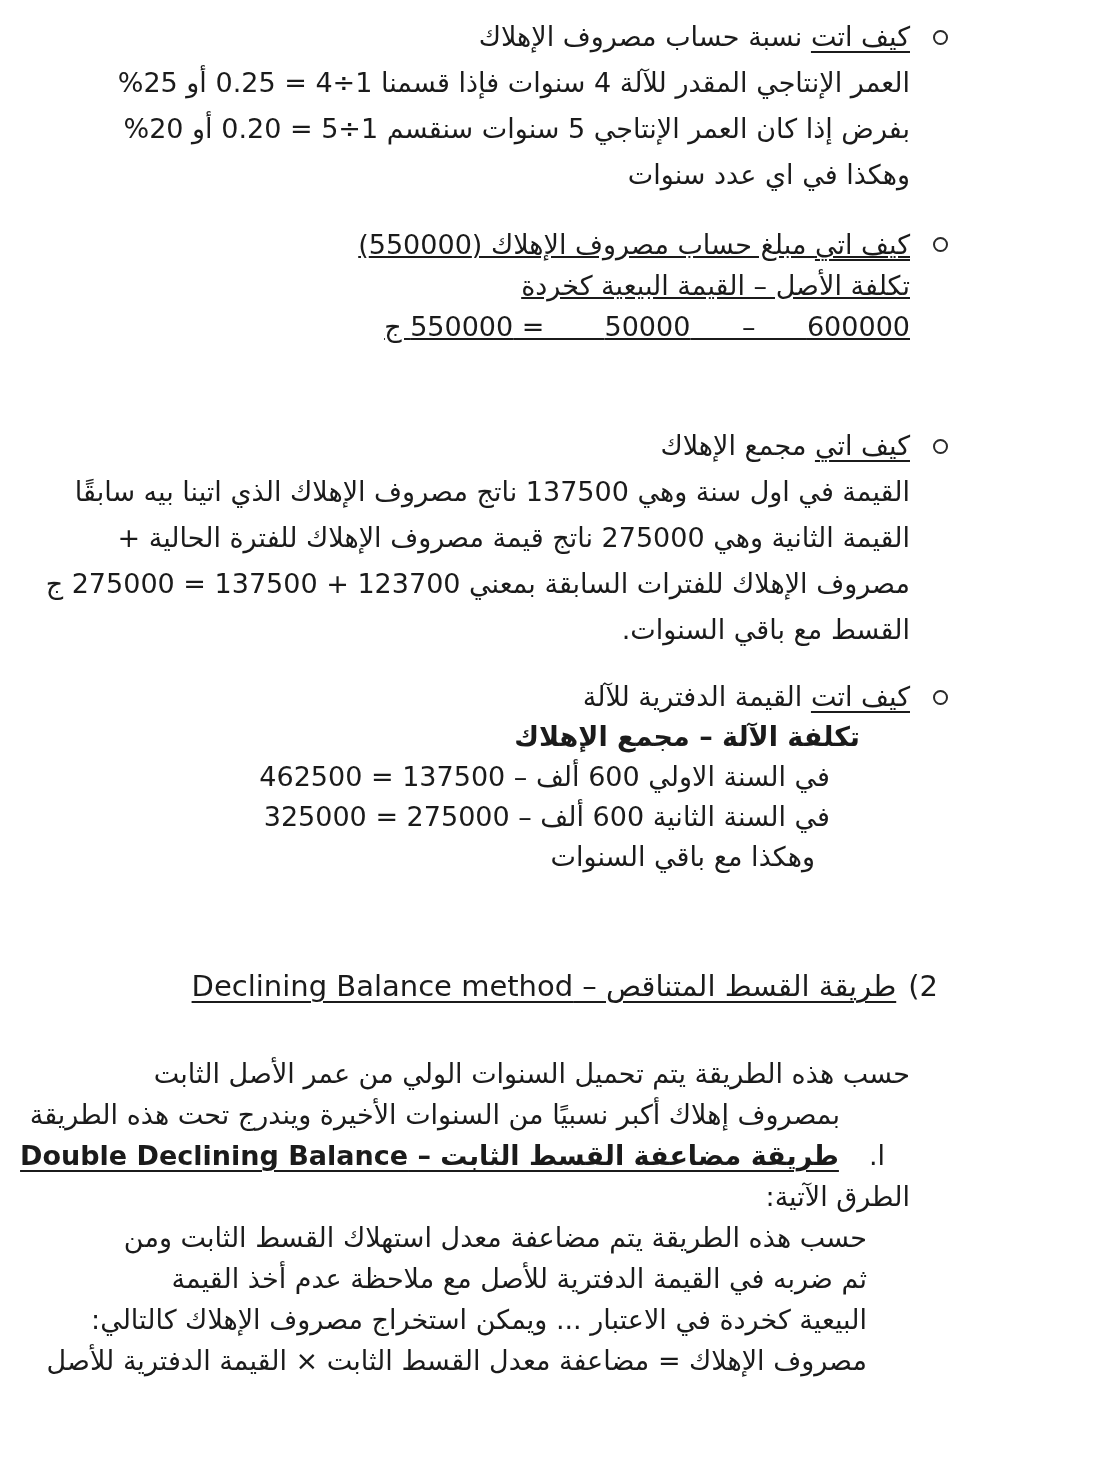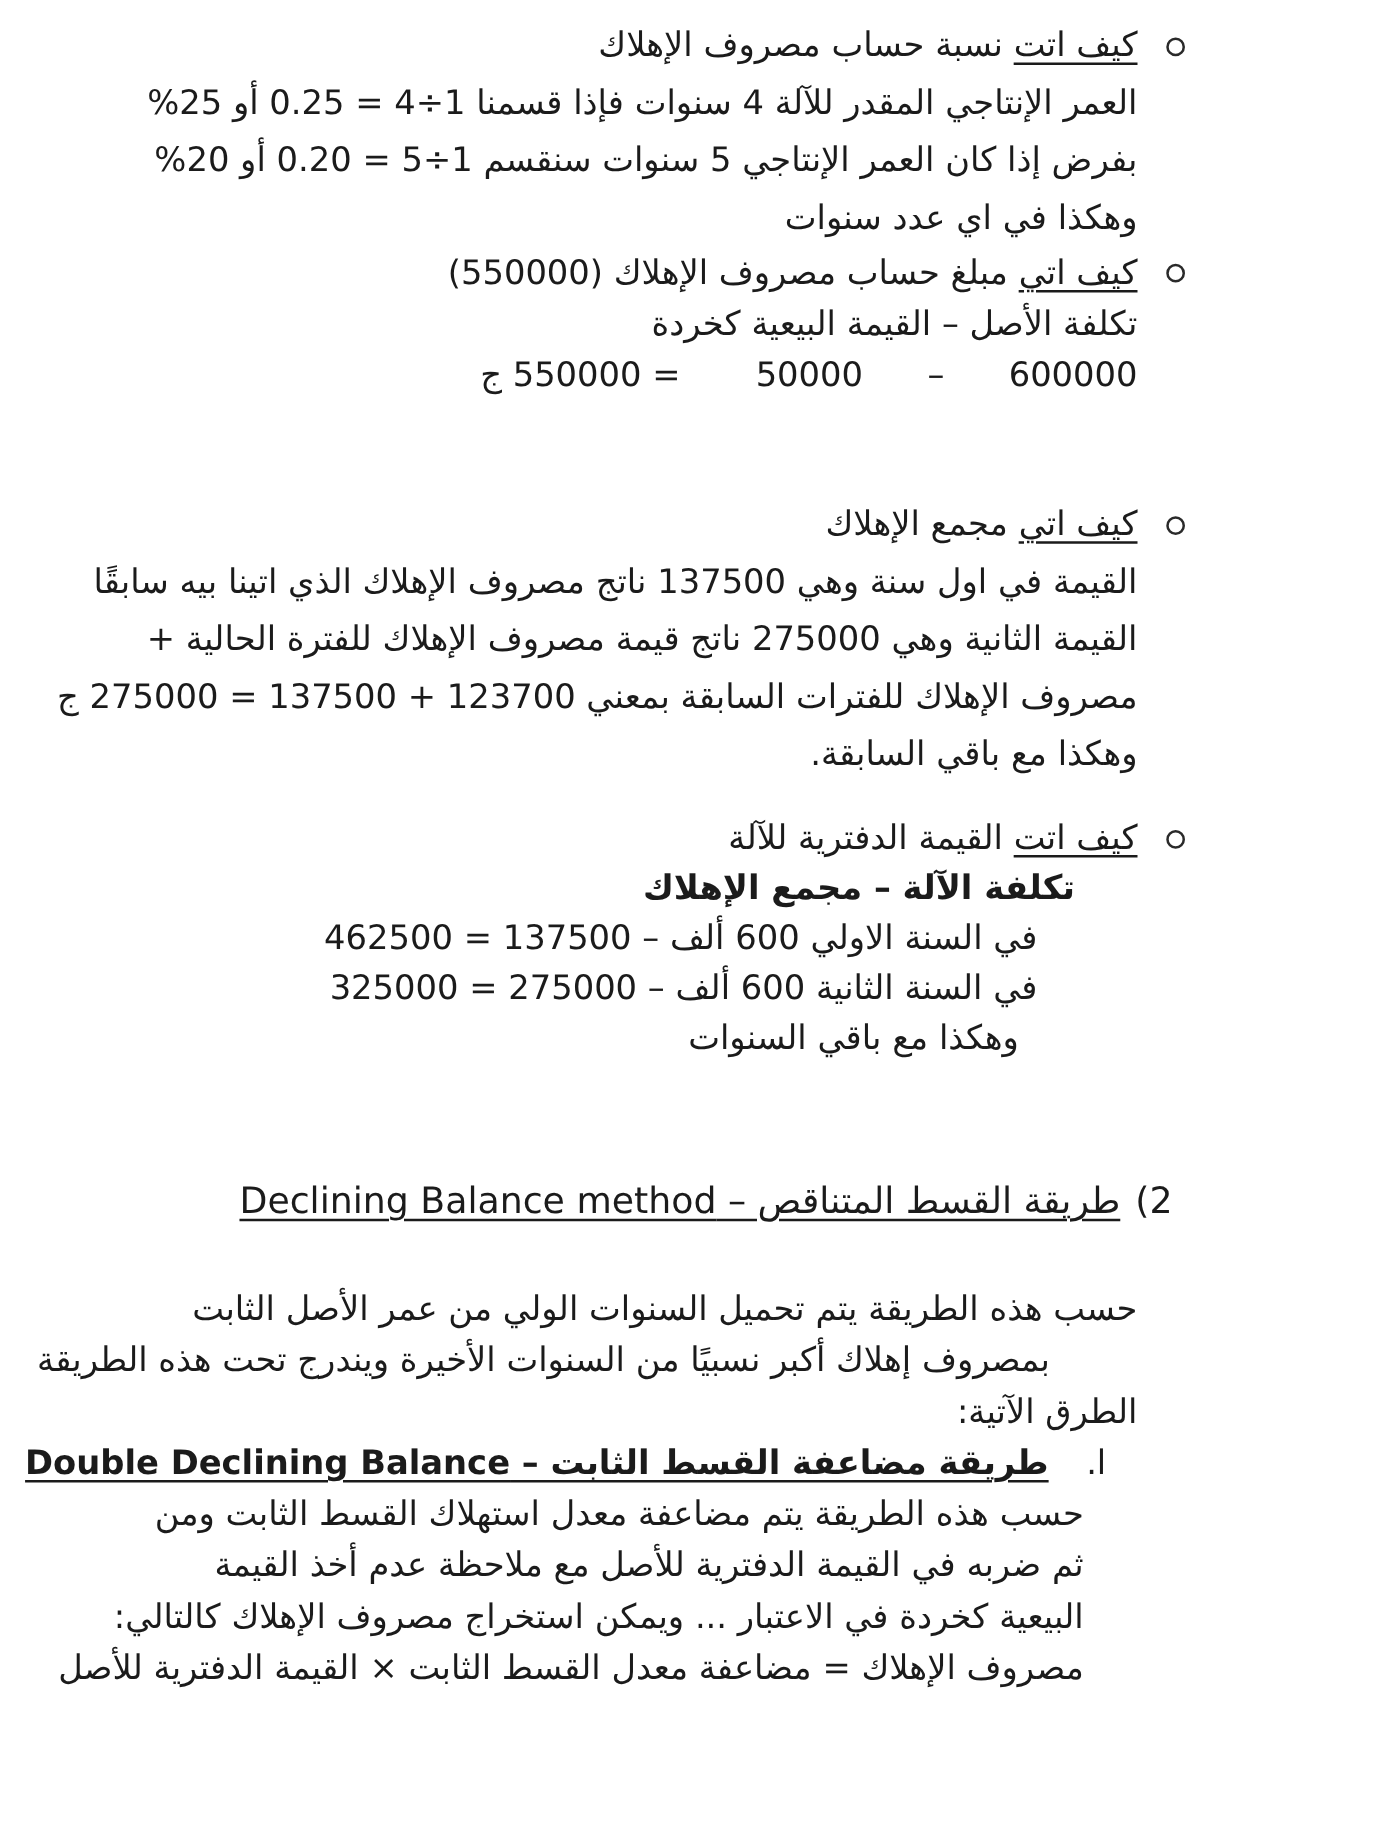--- a/index.html
+++ b/index.html
@@ -31,21 +31,21 @@
     right:-38px;
     top:16px;
     width:11px;height:11px;
     border:2px solid #2a2a2a;
     border-radius:50%;
     background:transparent;
     display:inline-block;
   }
   .s4 .bullet{top:13px;}
   .u{text-decoration:underline;text-decoration-thickness:2px;text-underline-offset:5px;}
-  .m-s2{}
+  .m-s2{margin-top:26px;text-decoration:underline;}
   .m-s3{margin-top:76px;}
   .m-s4{margin-top:24px;}
   .heading{
     margin-top:86px;
     margin-right:-28px;
     font-size:29px;
     font-weight:400;
     line-height:46px;
     text-align:right;
     white-space:nowrap;
@@ -85,45 +85,45 @@
   </section>
 
   <section class="sec s3 m-s3">
     <div class="line title">
       <span class="bullet"></span>
       <span class="u">كيف اتي</span><span> مجمع الإهلاك</span>
     </div>
     <div class="line">القيمة في اول سنة وهي 137500 ناتج مصروف الإهلاك الذي اتينا بيه سابقًا</div>
     <div class="line">القيمة الثانية وهي 275000 ناتج قيمة مصروف الإهلاك للفترة الحالية +</div>
     <div class="line">مصروف الإهلاك للفترات السابقة بمعني 123700 + 137500 = 275000 ج</div>
-    <div class="line">وهكذا مع باقي السابقة.</div>
+    <div class="line">القسط مع باقي السنوات.</div>
   </section>
 
   <section class="sec s4 m-s4">
     <div class="line title">
       <span class="bullet"></span>
       <span class="u">كيف اتت</span><span> القيمة الدفترية للآلة</span>
     </div>
     <div class="line ind50">تكلفة الآلة – مجمع الإهلاك</div>
     <div class="line ind80">في السنة الاولي 600 ألف – 137500 = 462500</div>
     <div class="line ind80">في السنة الثانية 600 ألف – 275000 = 325000</div>
     <div class="line ind95">وهكذا مع باقي السنوات</div>
   </section>
 
   <div class="heading">
     <span class="hnum">2)</span><span class="u">طريقة القسط المتناقص – Declining Balance method</span>
   </div>
 
   <section class="sec para m-para1">
     <div class="line">حسب هذه الطريقة يتم تحميل السنوات الولي من عمر الأصل الثابت</div>
     <div class="line ind70">بمصروف إهلاك أكبر نسبيًا من السنوات الأخيرة ويندرج تحت هذه الطريقة</div>
-    <div class="line">الطرق الآتية:</div>
     <div class="line subitem">
       <span class="marker">ا.</span><span class="u">طريقة مضاعفة القسط الثابت – Double Declining Balance</span>
     </div>
+    <div class="line">الطرق الآتية:</div>
   </section>
 
   <section class="sec para ind65">
     <div class="line">حسب هذه الطريقة يتم مضاعفة معدل استهلاك القسط الثابت ومن</div>
     <div class="line">ثم ضربه في القيمة الدفترية للأصل مع ملاحظة عدم أخذ القيمة</div>
     <div class="line">البيعية كخردة في الاعتبار ... ويمكن استخراج مصروف الإهلاك كالتالي:</div>
     <div class="line">مصروف الإهلاك = مضاعفة معدل القسط الثابت × القيمة الدفترية للأصل</div>
   </section>
 
 </div>

